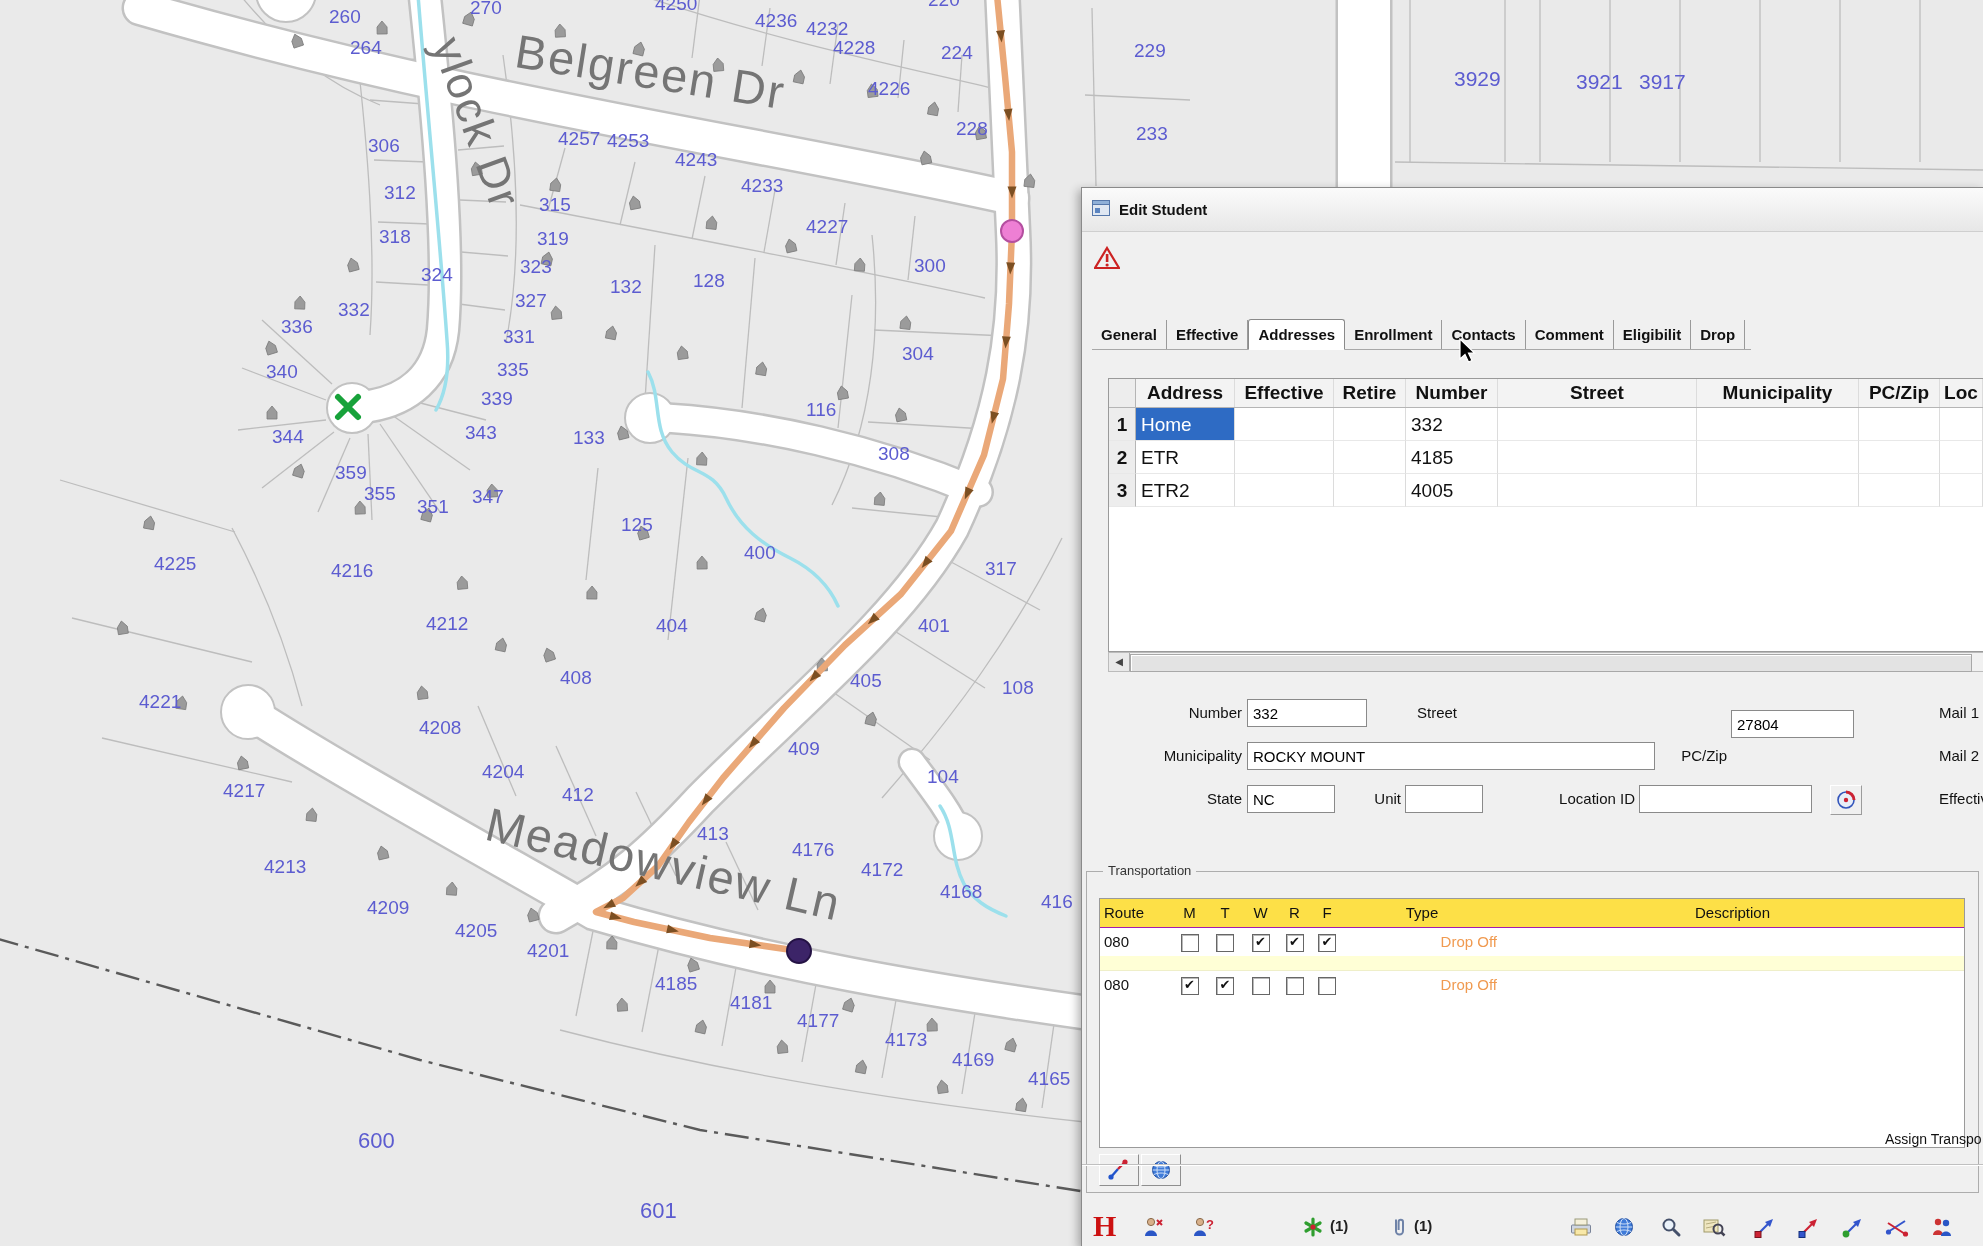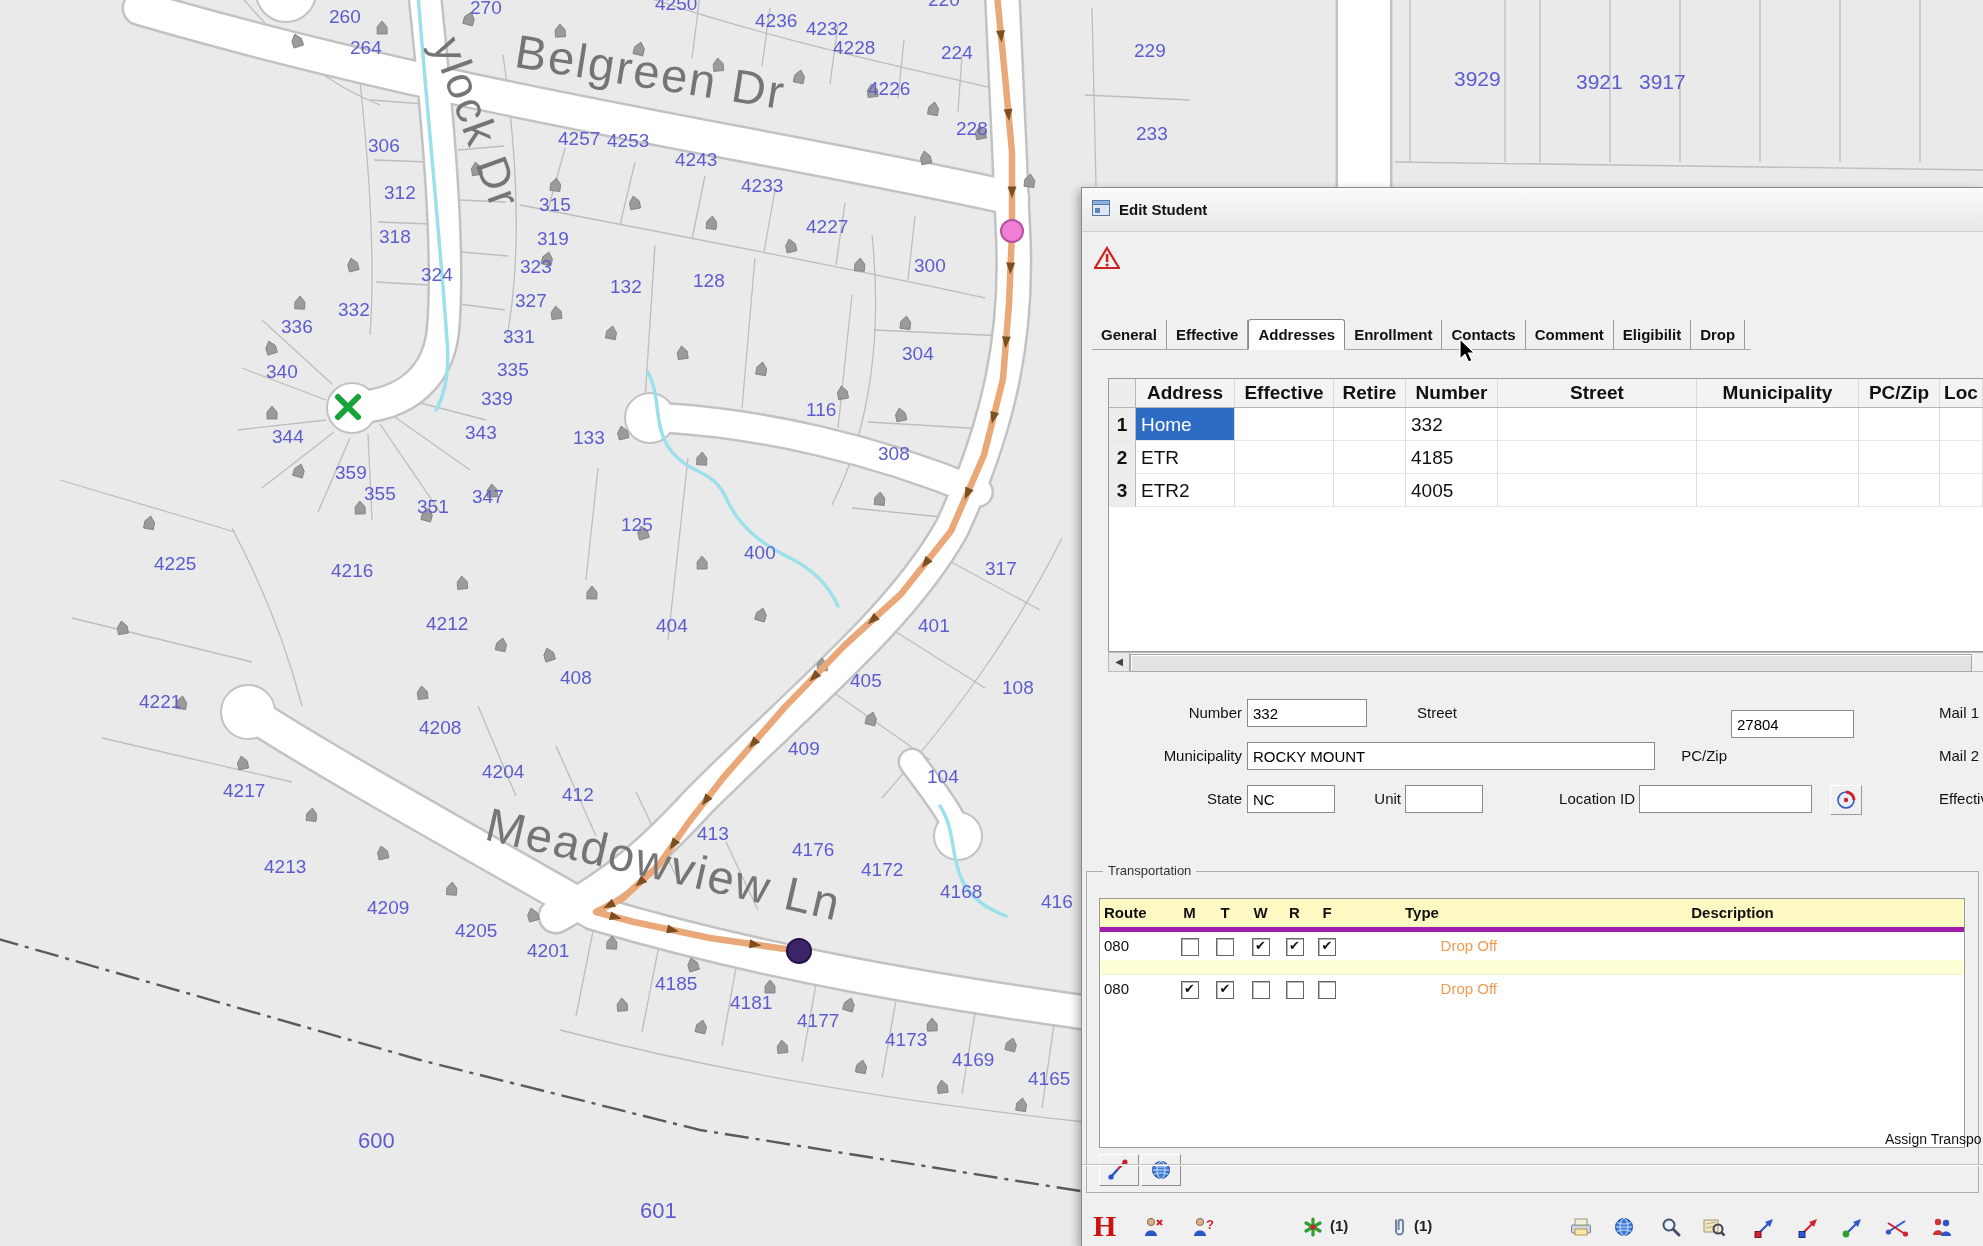--- a/index.html
+++ b/index.html
@@ -51,21 +51,21 @@
   .fr{position:absolute;font-size:15px;height:28px;line-height:28px;white-space:nowrap;}
   .fi{position:absolute;height:28px;border:1px solid #8a8a8a;background:#fff;font-size:15px;
       font-family:"Liberation Sans",sans-serif;padding:0 5px;box-sizing:border-box;}
   #loc-btn{position:absolute;left:748px;top:597px;width:30px;height:28px;background:#f0f0f0;
            border:1px solid #9c9c9c;border-top-color:#fff;border-left-color:#fff;display:flex;align-items:center;justify-content:center;}
   #trans-box{position:absolute;left:4px;top:651px;width:893px;height:322px;border:1px solid #adadad;box-sizing:border-box;margin-top:32px;}
   #trans-legend{position:absolute;left:16px;top:-9px;background:#f0f0f0;padding:0 5px;font-size:13px;color:#333;}
   #trans-grid{position:absolute;left:12px;top:26px;width:866px;height:250px;background:#fff;
               border:1px solid #9a9a9a;box-sizing:border-box;overflow:hidden;}
   .tg-row{display:grid;grid-template-columns:72px 35px 36px 35px 33px 32px 158px 1fr;height:28px;line-height:28px;}
-  .tg-header{background:#fef9c3;border-bottom:5px solid #a21caf;font-weight:bold;}
+  .tg-header{background:#fde047;border-bottom:1px solid #a21caf;font-weight:normal;}
   .tg-cell{padding:0 4px;font-size:15px;overflow:hidden;white-space:nowrap;box-sizing:border-box;text-align:center;}
   .tg-cell.lft{text-align:left;}
   .tg-yellow{height:14px;background:#ffffd6;border-bottom:1px solid #efefc9;}
   .cb{display:inline-block;width:16px;height:16px;border:1px solid #666;background:#fff;vertical-align:middle;
       line-height:14px;text-align:center;font-size:13px;color:#111;box-shadow:inset 1px 1px 0 #b9b9b9;}
   .dropoff{color:#f09a50;text-align:right;padding-left:6px;}
   .btn3d{position:absolute;width:38px;height:30px;background:#f0f0f0;border:1px solid #8f8f8f;
          border-top-color:#fff;border-left-color:#fff;display:flex;align-items:center;justify-content:center;}
   #assign-label{position:absolute;left:803px;top:943px;font-size:14px;white-space:nowrap;}
   #separator{position:absolute;left:0;top:976px;width:100%;height:0;border-top:1px solid #c0c0c0;border-bottom:1px solid #fff;}

